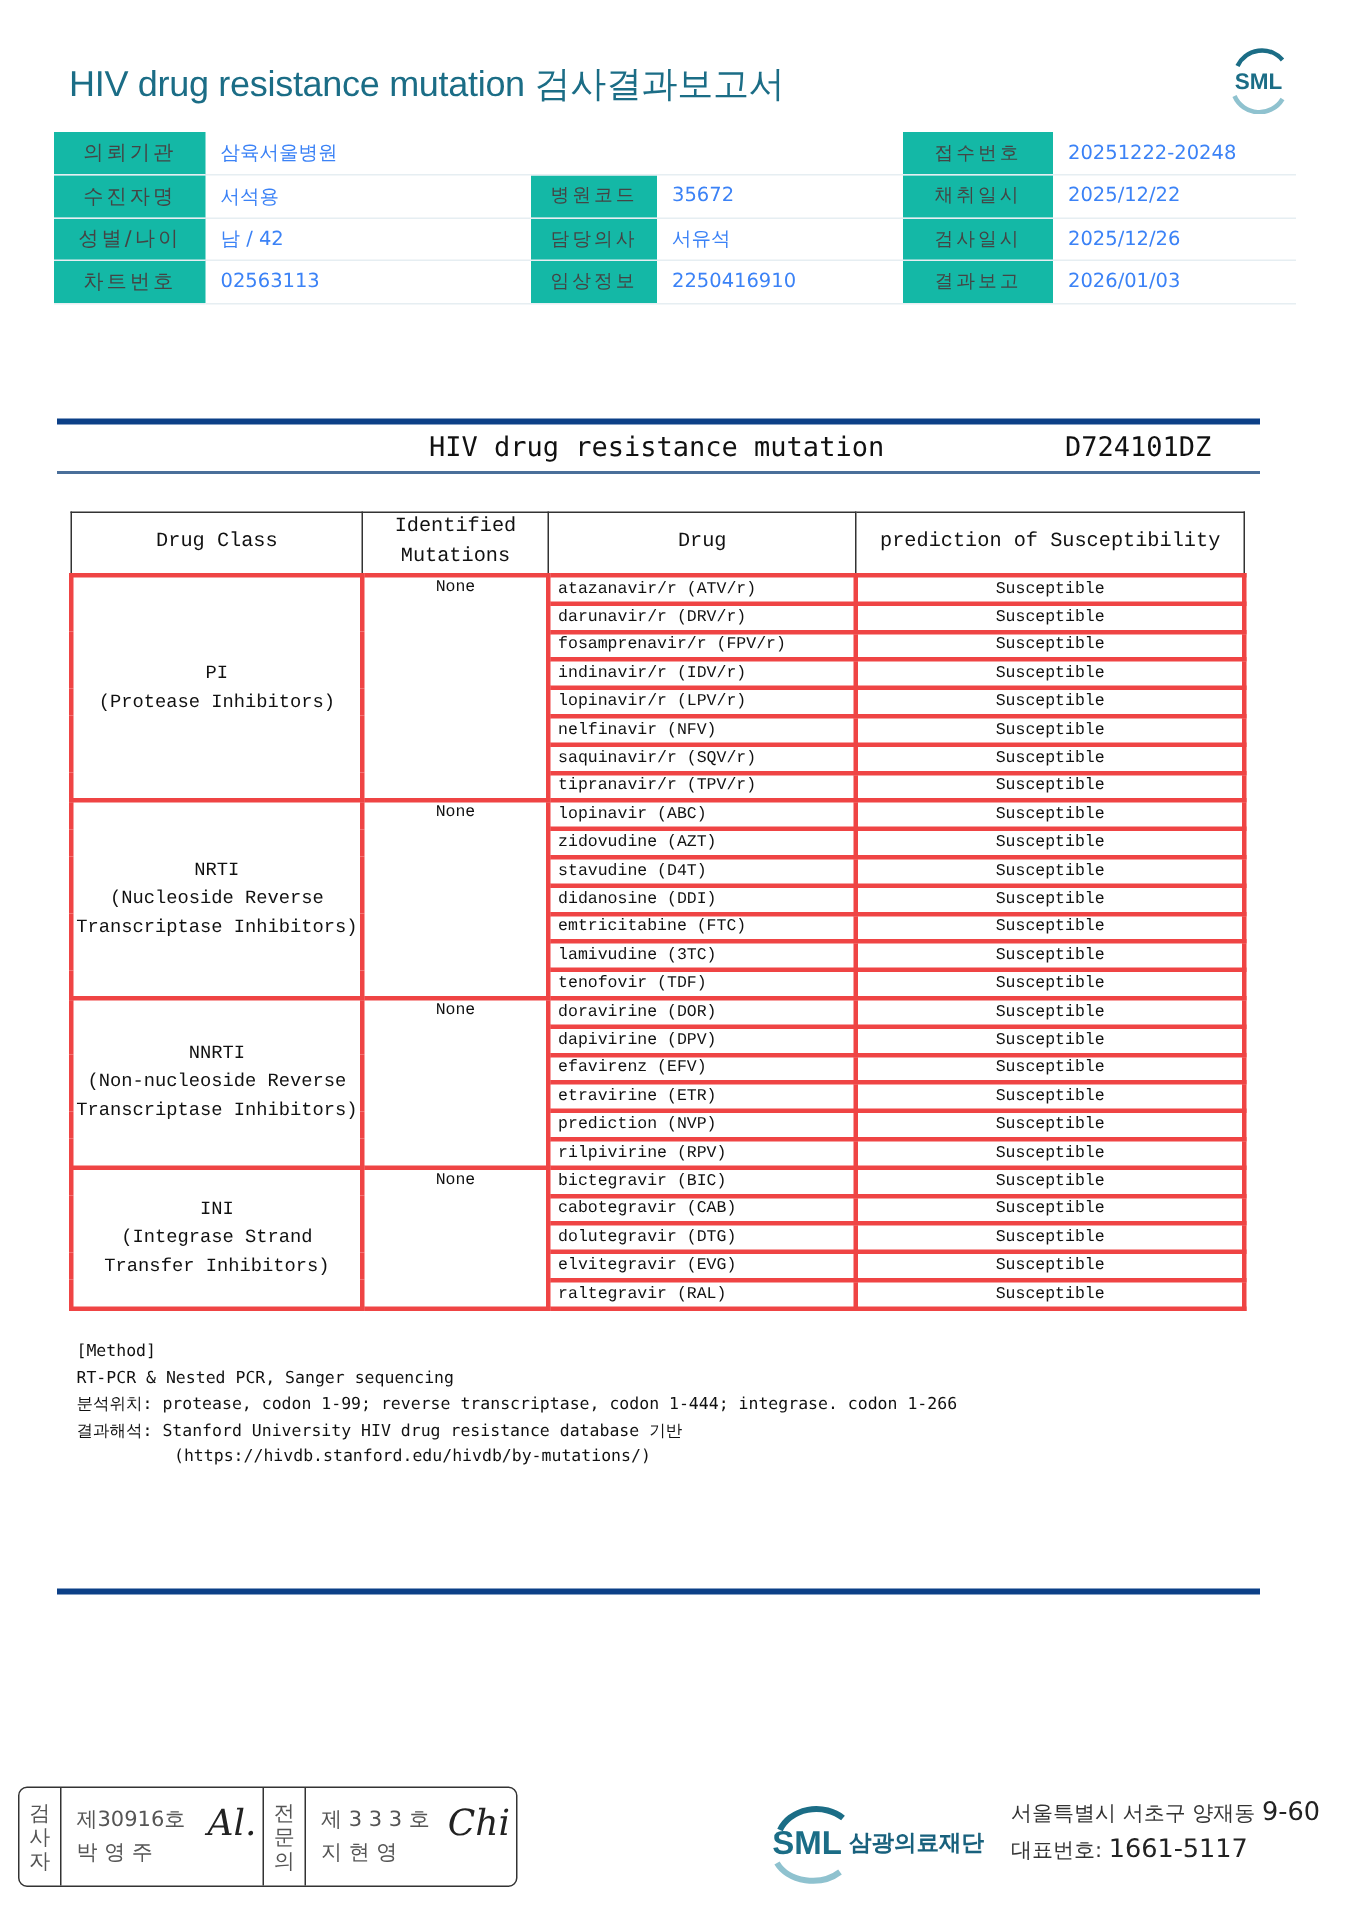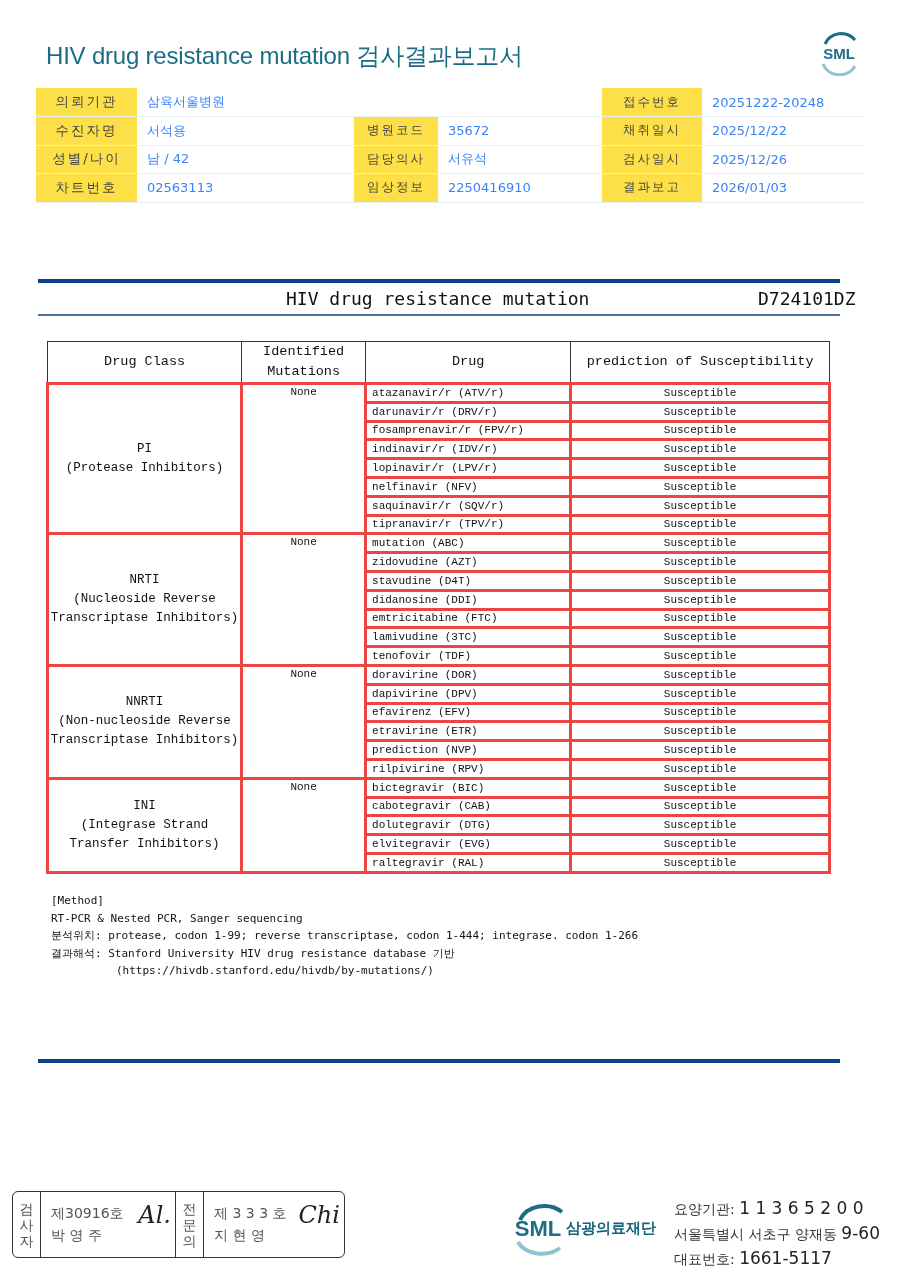--- a/index.html
+++ b/index.html
@@ -5,21 +5,21 @@
   * { box-sizing: border-box; margin: 0; padding: 0; }
   html, body { width: 900px; height: 1271px; background: #ffffff; overflow: hidden; }
   body { position: relative; font-family: "DejaVu Sans", sans-serif; color: #222; }
 
   .title { position: absolute; left: 46px; top: 40px; font-family: "Liberation Sans", sans-serif; font-weight: normal; font-size: 24px; color: #1b6d86; letter-spacing: -0.2px; }
   .logo-top { position: absolute; left: 815px; top: 30px; width: 48px; height: 46px; }
 
   
   .info { position: absolute; left: 36px; top: 88px; width: 828px; border-collapse: collapse; font-size: 13px; }
   .info td { height: 28.5px; border-bottom: 1px solid #e6eef2; padding: 0 10px; white-space: nowrap; }
-  .info .lab { background: #fde047; color: #444; text-align: center; letter-spacing: 2px; font-size: 13.5px; }
+  .info .lab { background: #14b8a6; color: #444; text-align: center; letter-spacing: 2px; font-size: 13.5px; }
   .info .lab.first { width: 101px; }
   .info .val { color: #3b82f6; }
   .info .lab.mid { width: 75px; font-size: 12.5px; }
   .info .lab.right { width: 100px; font-size: 12.5px; }
 
   .rule-thick { position: absolute; left: 38px; width: 802px; height: 4px; background: #0c4087; }
   .rule-thin { position: absolute; left: 38px; width: 802px; height: 2px; background: #4a6f9a; }
   .report-head { position: absolute; top: 288px; font-family: "DejaVu Sans Mono", monospace; font-size: 18px; color: #111; }
 
   
@@ -89,21 +89,21 @@
         <td class="lab mid" style="width:84px">임상정보</td>
         <td class="val" style="width:164px">2250416910</td>
         <td class="lab right" style="width:100px">결과보고</td>
         <td class="val">2026/01/03</td>
       </tr>
     </tbody>
 </table>
 
 <div class="rule-thick" style="top:279px;"></div>
 <div class="report-head" style="left:286px;">HIV drug resistance mutation</div>
-<div class="report-head" style="left:758px;">D724101DZ</div>
+<div class="report-head" style="left:710px;">D724101DZ</div>
 <div class="rule-thin" style="top:314px;"></div>
 
 <table class="drugs">
   <colgroup>
     <col style="width:195px">
       <col style="width:124px">
       <col style="width:206px">
       <col style="width:260px">
   </colgroup>
   <thead>
@@ -148,21 +148,21 @@
       </tr>
       <tr>
         <td class="drug">tipranavir/r (TPV/r)</td>
         <td class="pred">Susceptible</td>
       </tr>
       <tr>
         <td class="cls" rowspan="7">NRTI
 (Nucleoside Reverse
 Transcriptase Inhibitors)</td>
         <td class="mut" rowspan="7">None</td>
-        <td class="drug">mutation (ABC)</td>
+        <td class="drug">lopinavir (ABC)</td>
         <td class="pred">Susceptible</td>
       </tr>
       <tr>
         <td class="drug">zidovudine (AZT)</td>
         <td class="pred">Susceptible</td>
       </tr>
       <tr>
         <td class="drug">stavudine (D4T)</td>
         <td class="pred">Susceptible</td>
       </tr>
@@ -264,16 +264,15 @@
   </div>
 </div>
 
 <svg class="footer-logo" viewBox="0 0 80 60">
   <path d="M10 22 A26 22 0 0 1 52 14" fill="none" stroke="#1b6d86" stroke-width="4"></path>
   <path d="M8 44 A26 20 0 0 0 50 50" fill="none" stroke="#8fc2cf" stroke-width="4"></path>
   <text x="28" y="38" text-anchor="middle" font-family="Liberation Sans, sans-serif" font-weight="bold" font-size="22" fill="#1b6d86">SML</text>
 </svg>
 <div class="footer-org">삼광의료재단</div>
 <div class="footer-info">
-  <div><span>요양기관:</span> <span class="num">1 1 3 6 5 2 0 0</span></div>
   <div><span>서울특별시 서초구 양재동</span> <span class="num">9-60</span></div>
   <div><span>대표번호:</span> <span class="num">1661-5117</span></div>
 </div>
 
 </body></html>

